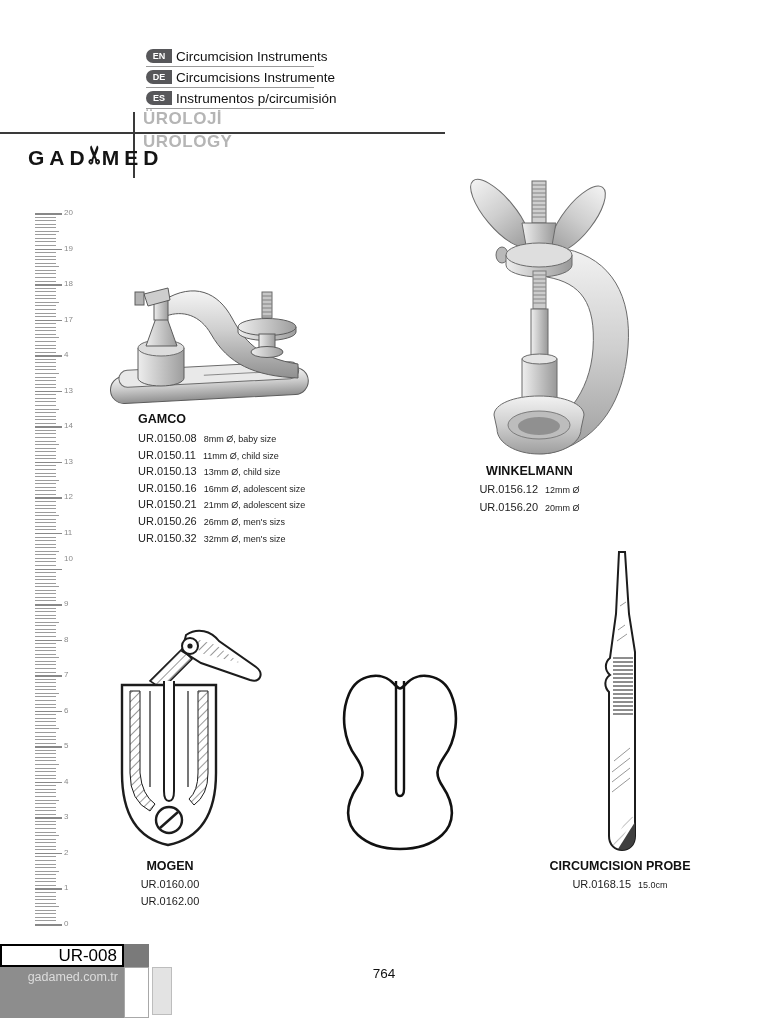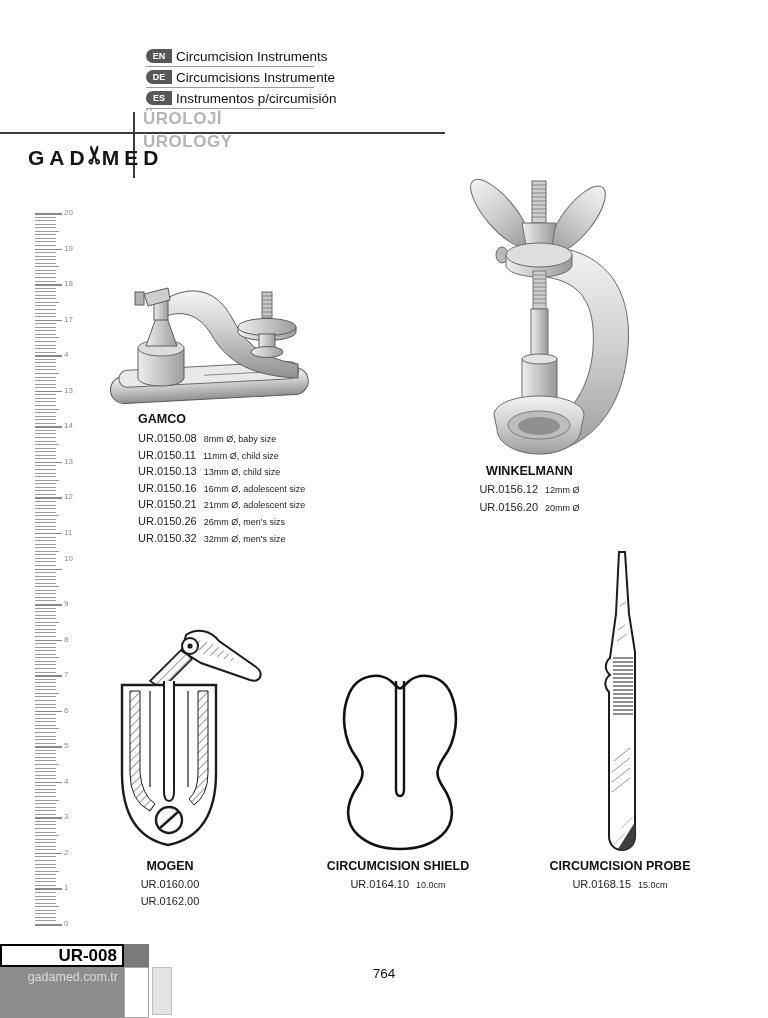--- a/index.html
+++ b/index.html
@@ -57,21 +57,21 @@
   .wink-text{left:437px;top:464px;width:185px;}
   .wink-text .item-row,.shield-text .item-row,.probe-text .item-row,.mogen-text .item-row{line-height:15px;}
   .mogen-text{left:100px;top:859px;width:140px;}
   .shield-text{left:308px;top:859px;width:180px;}
   .probe-text{left:530px;top:859px;width:180px;}
   .center-block .prod-title{margin-bottom:2px;}
 
   
   .f-code{position:absolute;left:0;top:944px;width:124px;height:23px;background:#fff;
           border:2px solid #000;box-sizing:border-box;display:flex;align-items:center;
-          justify-content:flex-end;padding-right:5px;font-size:17px;font-weight:bold;color:#000;}
+          justify-content:flex-end;padding-right:5px;font-size:17px;font-weight:normal;color:#000;}
   .f-dark{position:absolute;left:124px;top:944px;width:25px;height:23px;background:#7a7a7a;}
   .f-gray{position:absolute;left:0;top:967px;width:124px;height:51px;background:#8d8d8d;
           color:#dcdcdc;font-size:12.5px;text-align:right;padding:3px 6px 0 0;box-sizing:border-box;}
   .f-white{position:absolute;left:124px;top:967px;width:25px;height:51px;background:#fff;
            border:1px solid #a8a8a8;box-sizing:border-box;}
   .f-light{position:absolute;left:152px;top:967px;width:20px;height:48px;background:#e3e3e3;
            border:1px solid #bdbdbd;box-sizing:border-box;}
   .page-num{position:absolute;left:344px;top:966px;width:80px;text-align:center;
             font-size:13.5px;color:#111;}
 </style>
@@ -451,24 +451,20 @@
     <div class="item-row"><span class="code">UR.0156.12</span><span class="desc">12mm Ø</span></div>
     <div class="item-row"><span class="code">UR.0156.20</span><span class="desc">20mm Ø</span></div>
   </div>
 
   <div class="center-block mogen-text">
     <div class="prod-title">MOGEN</div>
     <div class="item-row"><span class="code">UR.0160.00</span></div>
     <div class="item-row"><span class="code">UR.0162.00</span></div>
   </div>
 
-  <div class="center-block shield-text">
-    <div class="prod-title">CIRCUMCISION SHIELD</div>
-    <div class="item-row"><span class="code">UR.0164.10</span><span class="desc">10.0cm</span></div>
-  </div>
 
   <div class="center-block probe-text">
     <div class="prod-title">CIRCUMCISION PROBE</div>
     <div class="item-row"><span class="code">UR.0168.15</span><span class="desc">15.0cm</span></div>
   </div>
 
   <div class="f-code">
       <span>UR-008</span>
     </div>
   <div class="f-dark"></div>

